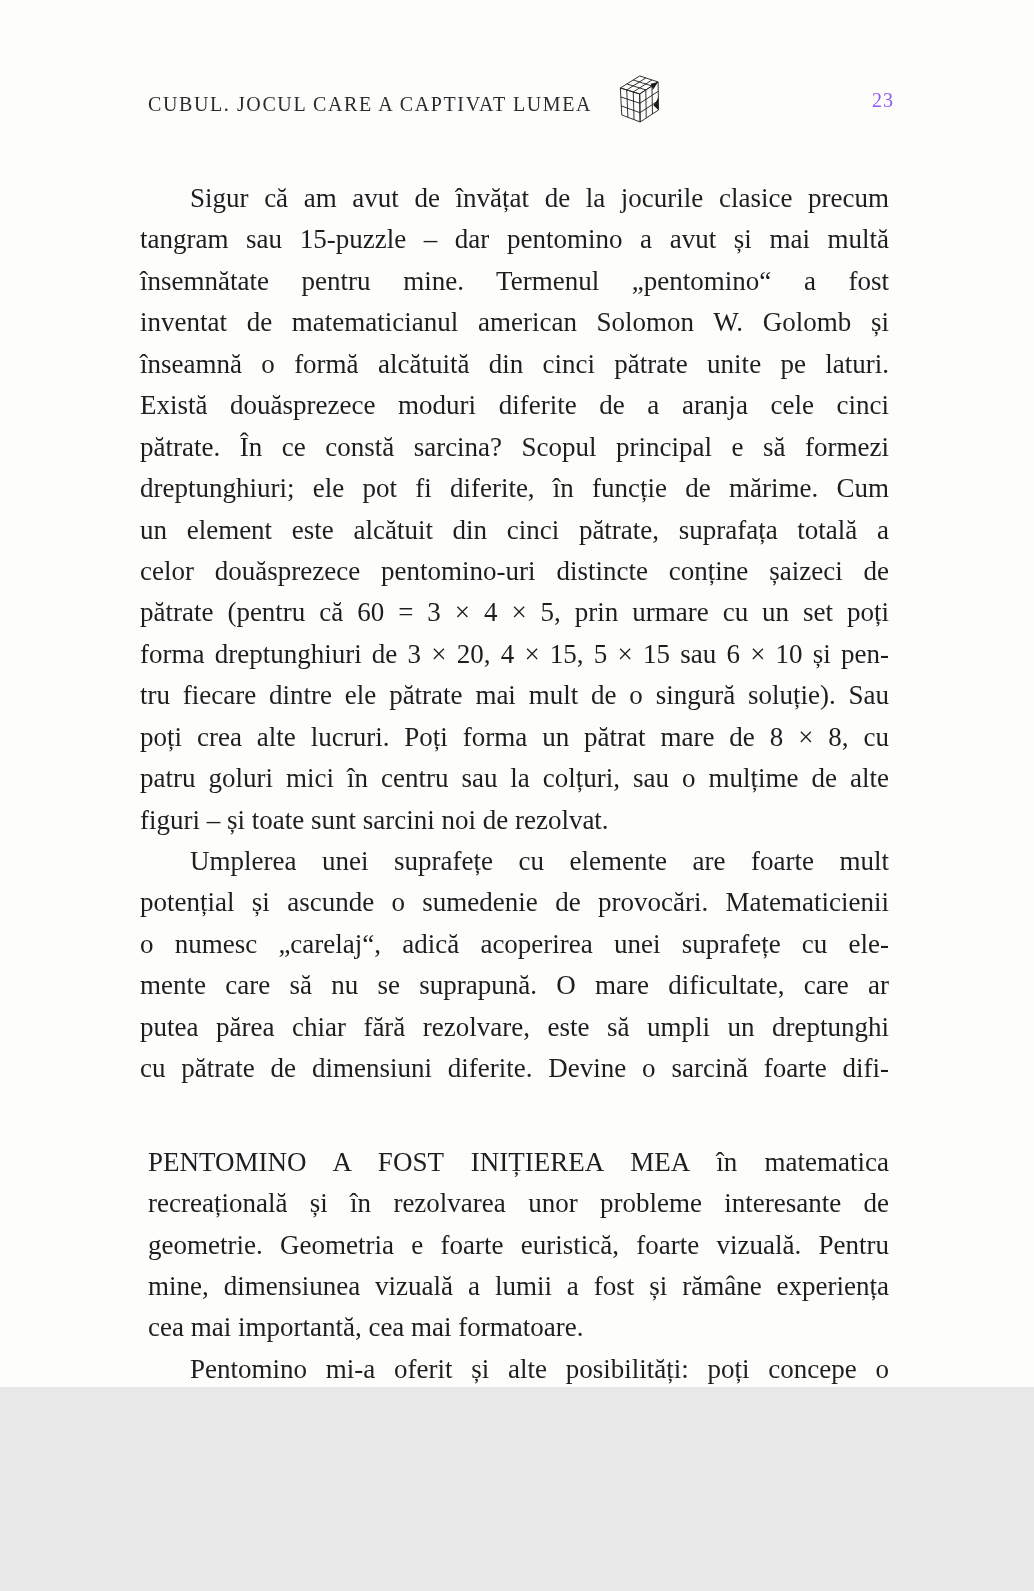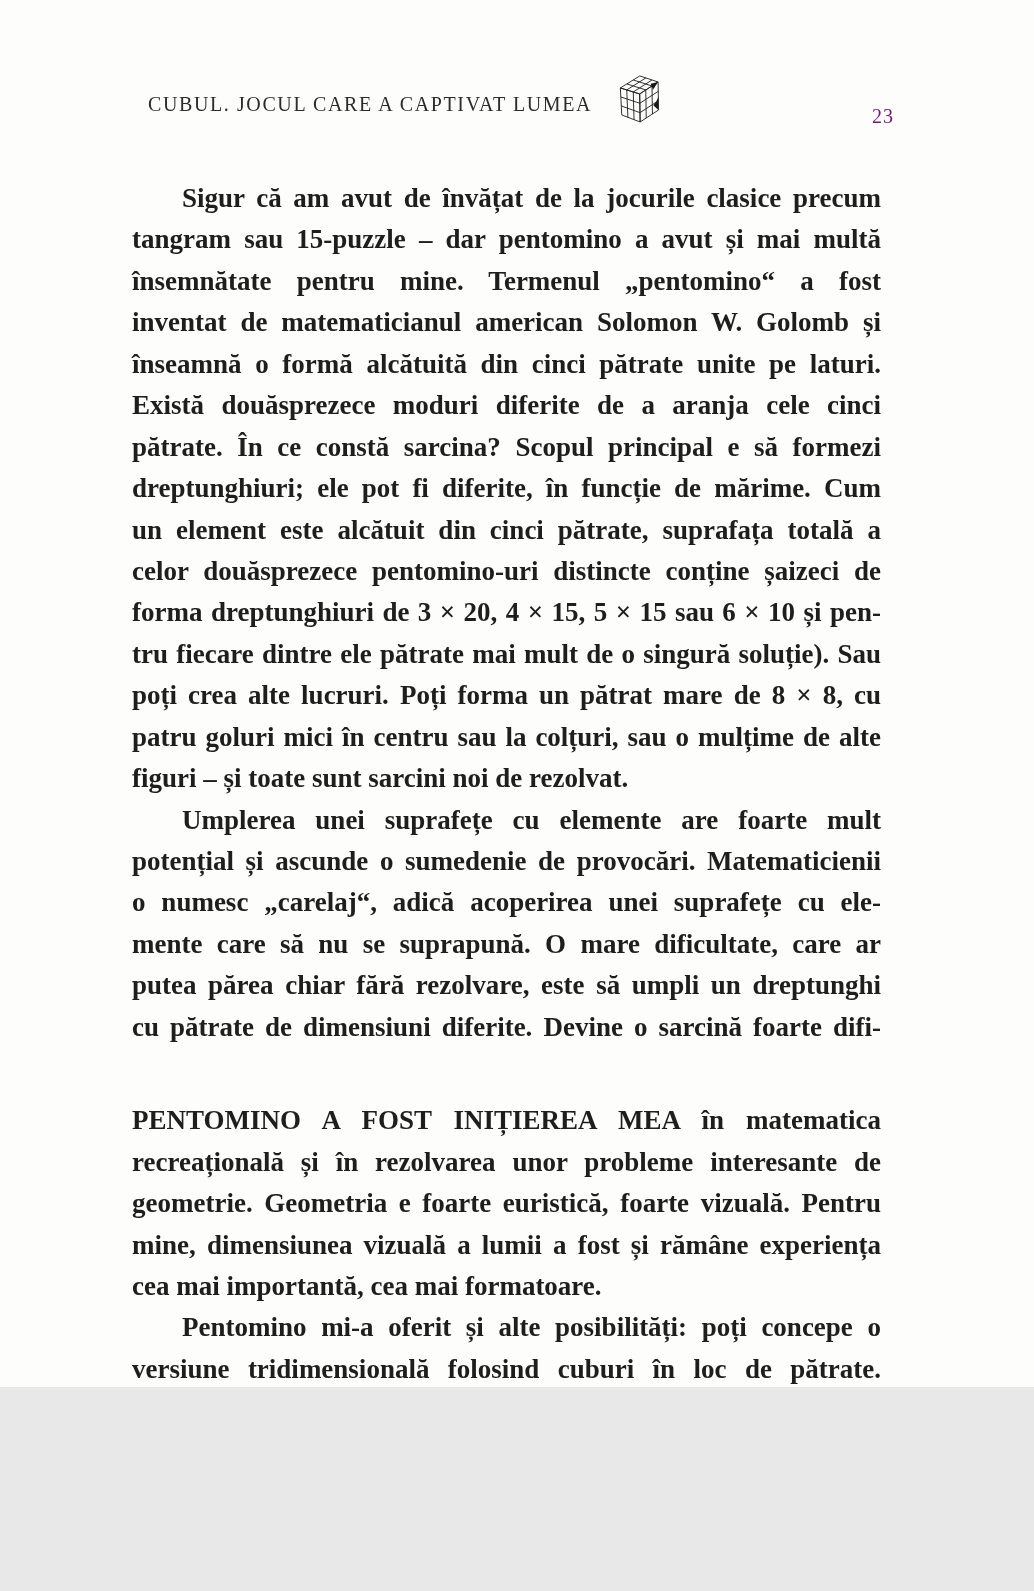--- a/index.html
+++ b/index.html
@@ -22,44 +22,43 @@
     left: 148px;
     top: 93px;
     font-size: 20px;
     letter-spacing: 1.6px;
     color: #2b2b2b;
     white-space: nowrap;
   }
   .page-number {
     position: absolute;
     right: 140px;
-    top: 105px;
+    top: 89px;
     font-size: 20px;
     letter-spacing: 1px;
-    color: #701a75;
+    color: #8b5cf6;
   }
   .cube-icon {
     position: absolute;
     left: 616px;
     top: 70px;
     width: 46px;
     height: 66px;
   }
   .text-block {
     position: absolute;
-    left: 132px;
+    left: 140px;
     top: 178px;
     width: 749px;
     font-size: 27px;
     line-height: 41.45px;
     color: #1e1e1e;
-    font-weight: bold;
   }
   .para { margin: 0; padding: 0; }
-  .para.section-gap { margin-top: 52px; }
+  .para.section-gap { margin-top: 52px; margin-left: 8px; }
   .line {
     text-align: justify;
     text-align-last: justify;
     height: 41.45px;
     white-space: nowrap;
   }
   .line.lastline {
     text-align-last: left;
   }
   .line.indent {
@@ -108,20 +107,21 @@
       <div class="line indent">Sigur că am avut de învățat de la jocurile clasice precum</div>
       <div class="line">tangram sau 15-puzzle – dar pentomino a avut și mai multă</div>
       <div class="line">însemnătate pentru mine. Termenul „pentomino“ a fost</div>
       <div class="line">inventat de matematicianul american Solomon W. Golomb și</div>
       <div class="line">înseamnă o formă alcătuită din cinci pătrate unite pe laturi.</div>
       <div class="line">Există douăsprezece moduri diferite de a aranja cele cinci</div>
       <div class="line">pătrate. În ce constă sarcina? Scopul principal e să formezi</div>
       <div class="line">dreptunghiuri; ele pot fi diferite, în funcție de mărime. Cum</div>
       <div class="line">un element este alcătuit din cinci pătrate, suprafața totală a</div>
       <div class="line">celor douăsprezece pentomino-uri distincte conține șaizeci de</div>
+      <div class="line">pătrate (pentru că 60 = 3 × 4 × 5, prin urmare cu un set poți</div>
       <div class="line">forma dreptunghiuri de 3 × 20, 4 × 15, 5 × 15 sau 6 × 10 și pen-</div>
       <div class="line">tru fiecare dintre ele pătrate mai mult de o singură soluție). Sau</div>
       <div class="line">poți crea alte lucruri. Poți forma un pătrat mare de 8 × 8, cu</div>
       <div class="line">patru goluri mici în centru sau la colțuri, sau o mulțime de alte</div>
       <div class="line lastline">figuri – și toate sunt sarcini noi de rezolvat.</div>
     </div>
 
     <div class="para">
       <div class="line indent">Umplerea unei suprafețe cu elemente are foarte mult</div>
       <div class="line">potențial și ascunde o sumedenie de provocări. Matematicienii</div>

